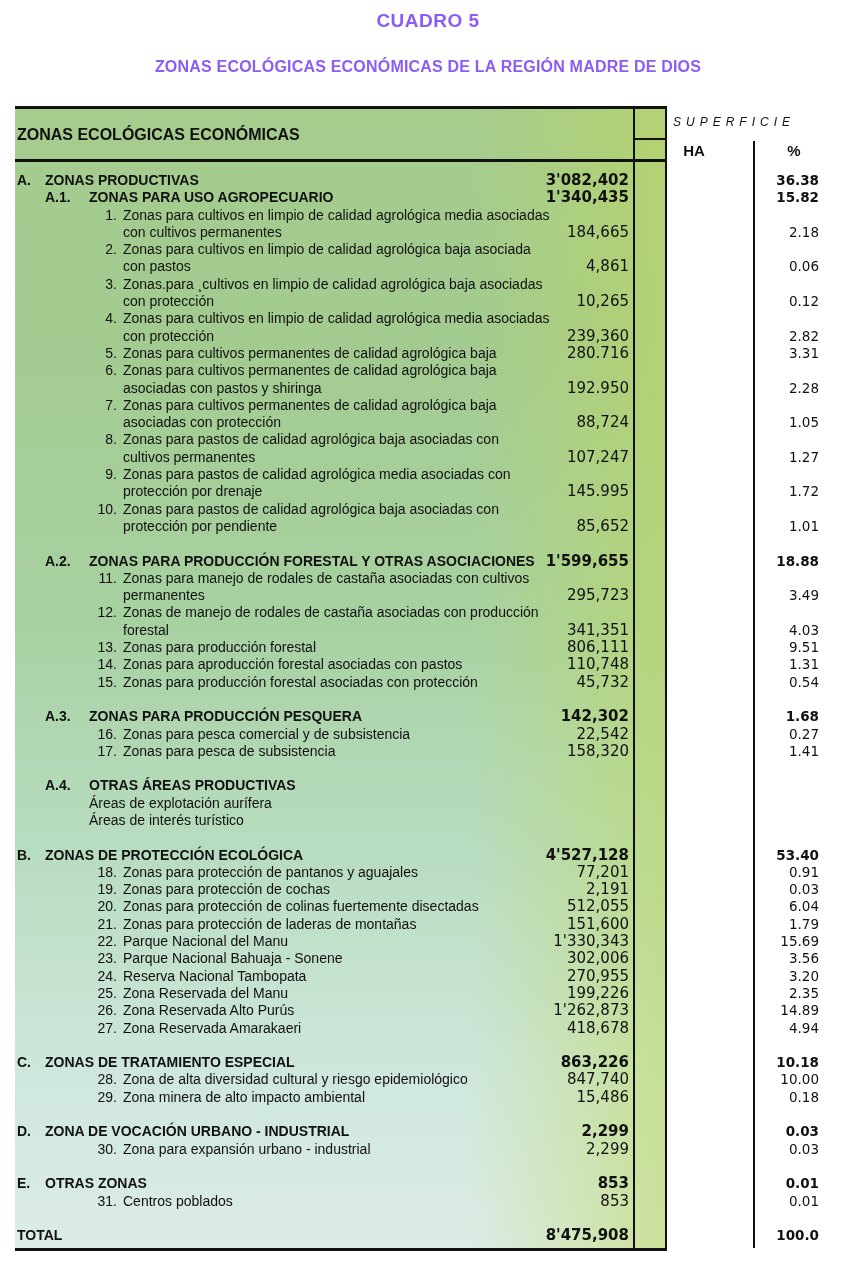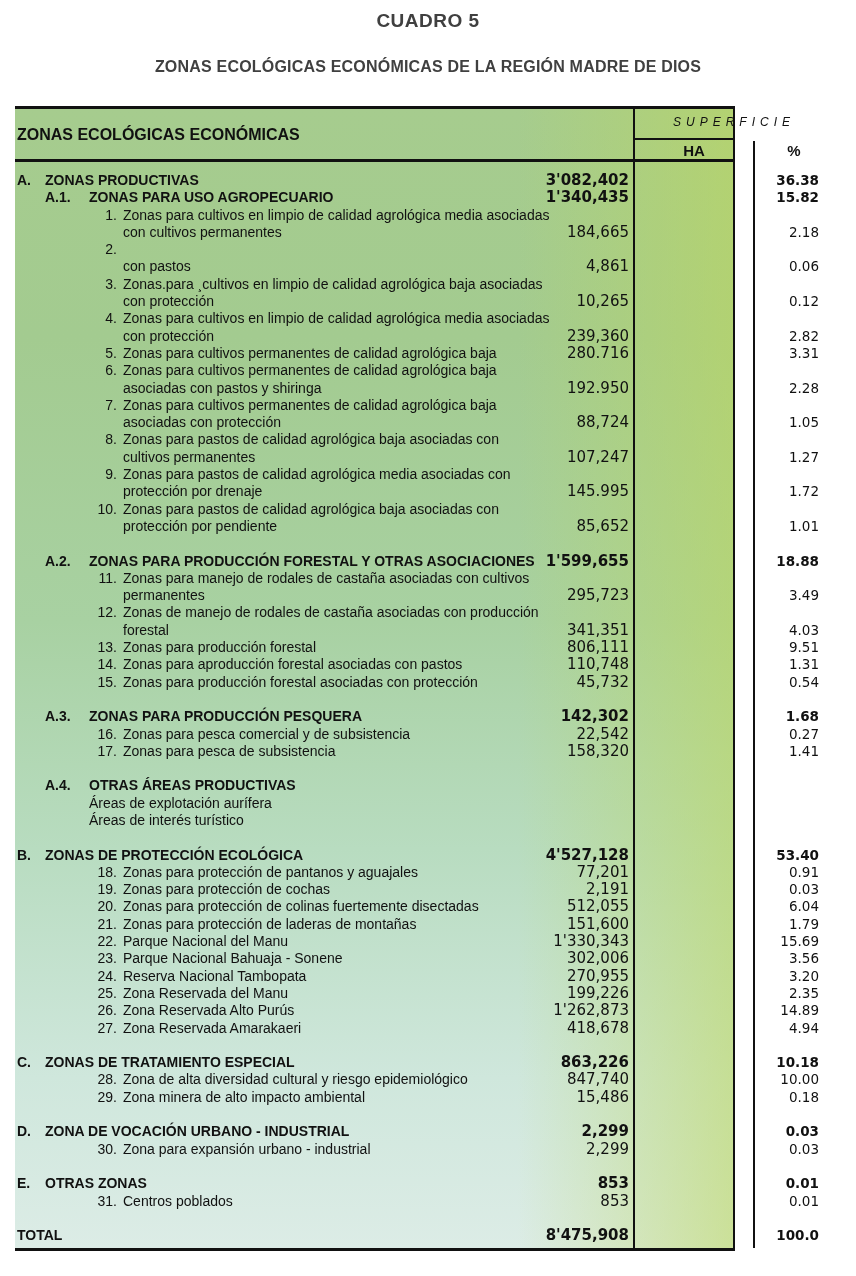--- a/index.html
+++ b/index.html
@@ -1,21 +1,21 @@
 <!DOCTYPE html>
 <html><head>
 <meta charset="utf-8">
 <style>
   html, body { margin:0; padding:0; background:#ffffff; }
   body { width:856px; height:1276px; position:relative; overflow:hidden;
          font-family:"Liberation Sans", sans-serif; color:#111; }
-  .title { position:absolute; left:0; width:856px; text-align:center; font-weight:bold; color:#404040; }
+  .title { position:absolute; left:0; width:856px; text-align:center; font-weight:bold; color:#8b5cf6; }
   .t1 { top:10px; font-size:19px; letter-spacing:0.5px; }
   .t2 { top:58px; font-size:16px; letter-spacing:0.2px; }
-  .table-wrap { position:absolute; left:15px; top:106px; width:720px; height:1145px;
+  .table-wrap { position:absolute; left:15px; top:106px; width:652px; height:1145px;
     background:
       linear-gradient(90deg, rgba(0,0,0,0) 0%, rgba(0,0,0,0) 70%, rgba(190,215,90,0.55) 100%),
       linear-gradient(180deg, #a6cc8e 0%, #a3cb90 20%, #a8d1a2 45%, #b8dcc0 65%, #cfe7dc 85%, #dcecE6 100%);
     border-top:3px solid #111; border-bottom:3px solid #111; border-right:2px solid #111; box-sizing:border-box; }
   .vline { position:absolute; top:0; bottom:0; width:2px; background:#111; }
   .v1 { left:618px; }
   .v2 { left:738px; top:32px; }
   .hline { position:absolute; height:2px; background:#111; }
   .h-head { left:0; right:0; top:50px; height:3px; }
   .h-sup { left:618px; right:0; top:29px; }
@@ -74,20 +74,21 @@
         <span class="ha"></span>
         <span class="pct"></span>
       </div>
       <div class="row cont">
         <span class="lbl">con cultivos permanentes</span>
         <span class="ha">184,665</span>
         <span class="pct">2.18</span>
       </div>
       <div class="row lvl2">
         <span class="num">2.</span>
+        <span class="lbl">Zonas para cultivos en limpio de calidad agrológica baja asociada</span>
         <span class="ha"></span>
         <span class="pct"></span>
       </div>
       <div class="row cont">
         <span class="lbl">con pastos</span>
         <span class="ha">4,861</span>
         <span class="pct">0.06</span>
       </div>
       <div class="row lvl2">
         <span class="num">3.</span>

